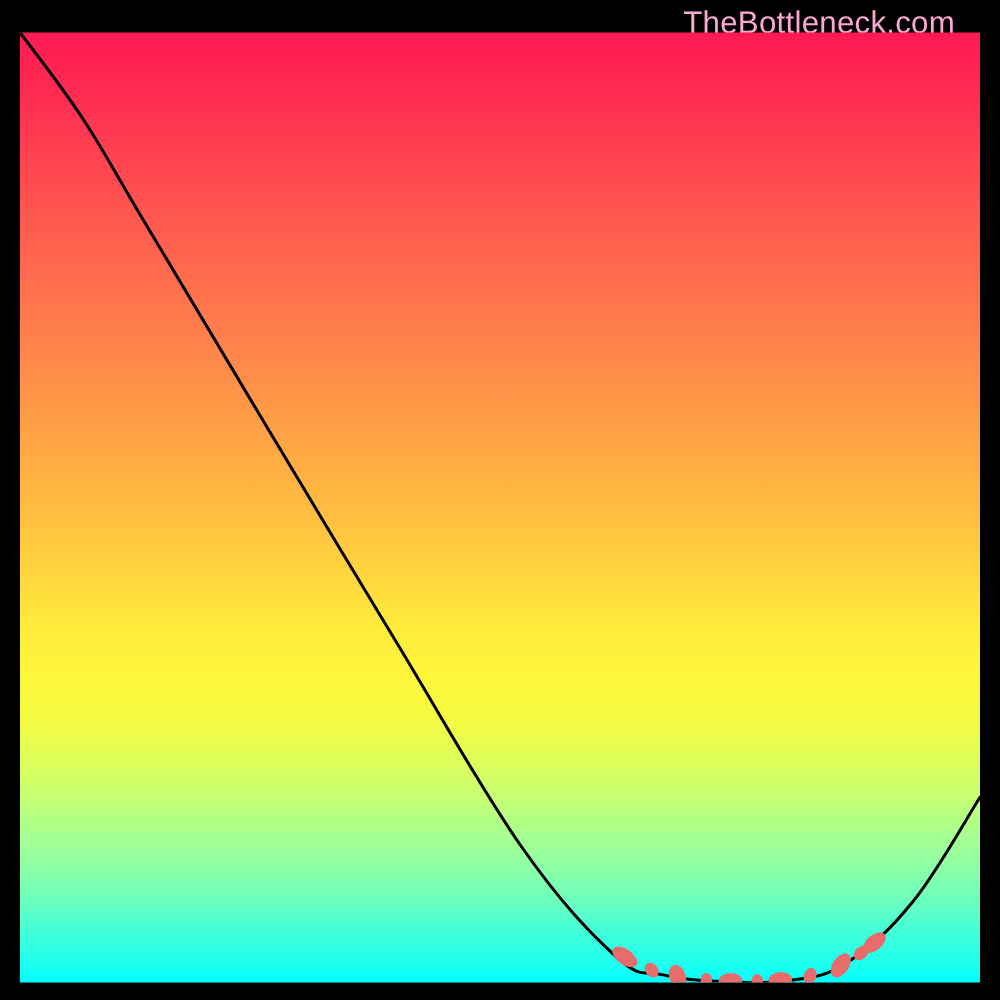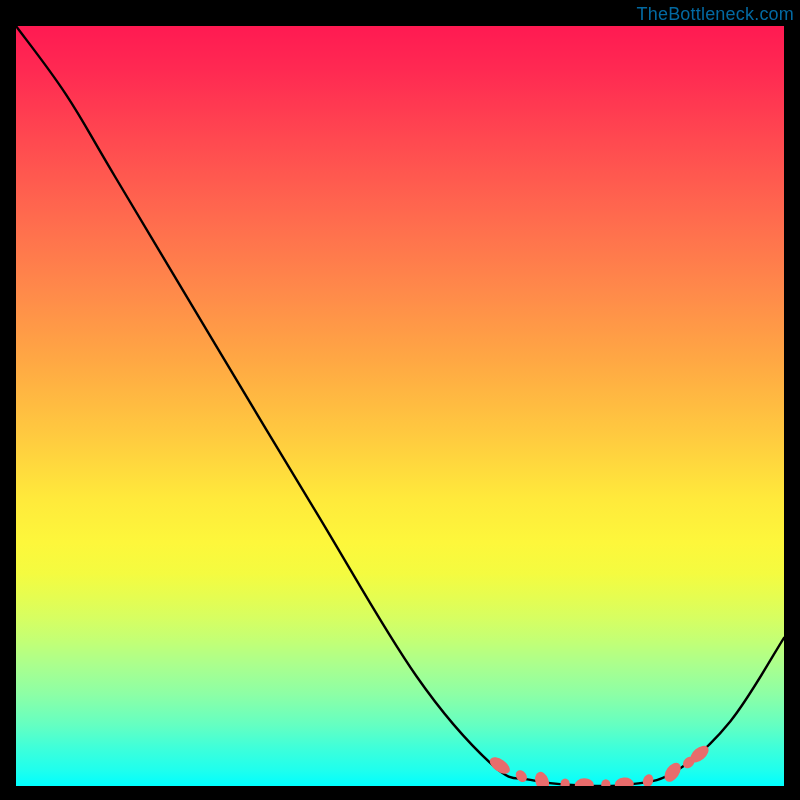--- a/index.html
+++ b/index.html
@@ -49,23 +49,23 @@
       #8cffa6 88%,
       #64ffc2 92%,
       #3effda 95%,
       #1effee 98%,
       #00ffff 100%
     );
   }
   .watermark {
     position: absolute;
     top: 4px;
-    right: 6px;
-    font-size: 18px;
-    color: #0369a1;
+    right: 36px;
+    font-size: 25px;
+    color: #f9a8d4;
     font-family: Arial, sans-serif;
     letter-spacing: 0.2px;
   }
   svg.curve {
     position: absolute;
     left: 0;
     top: 0;
     width: 100%;
     height: 100%;
   }

